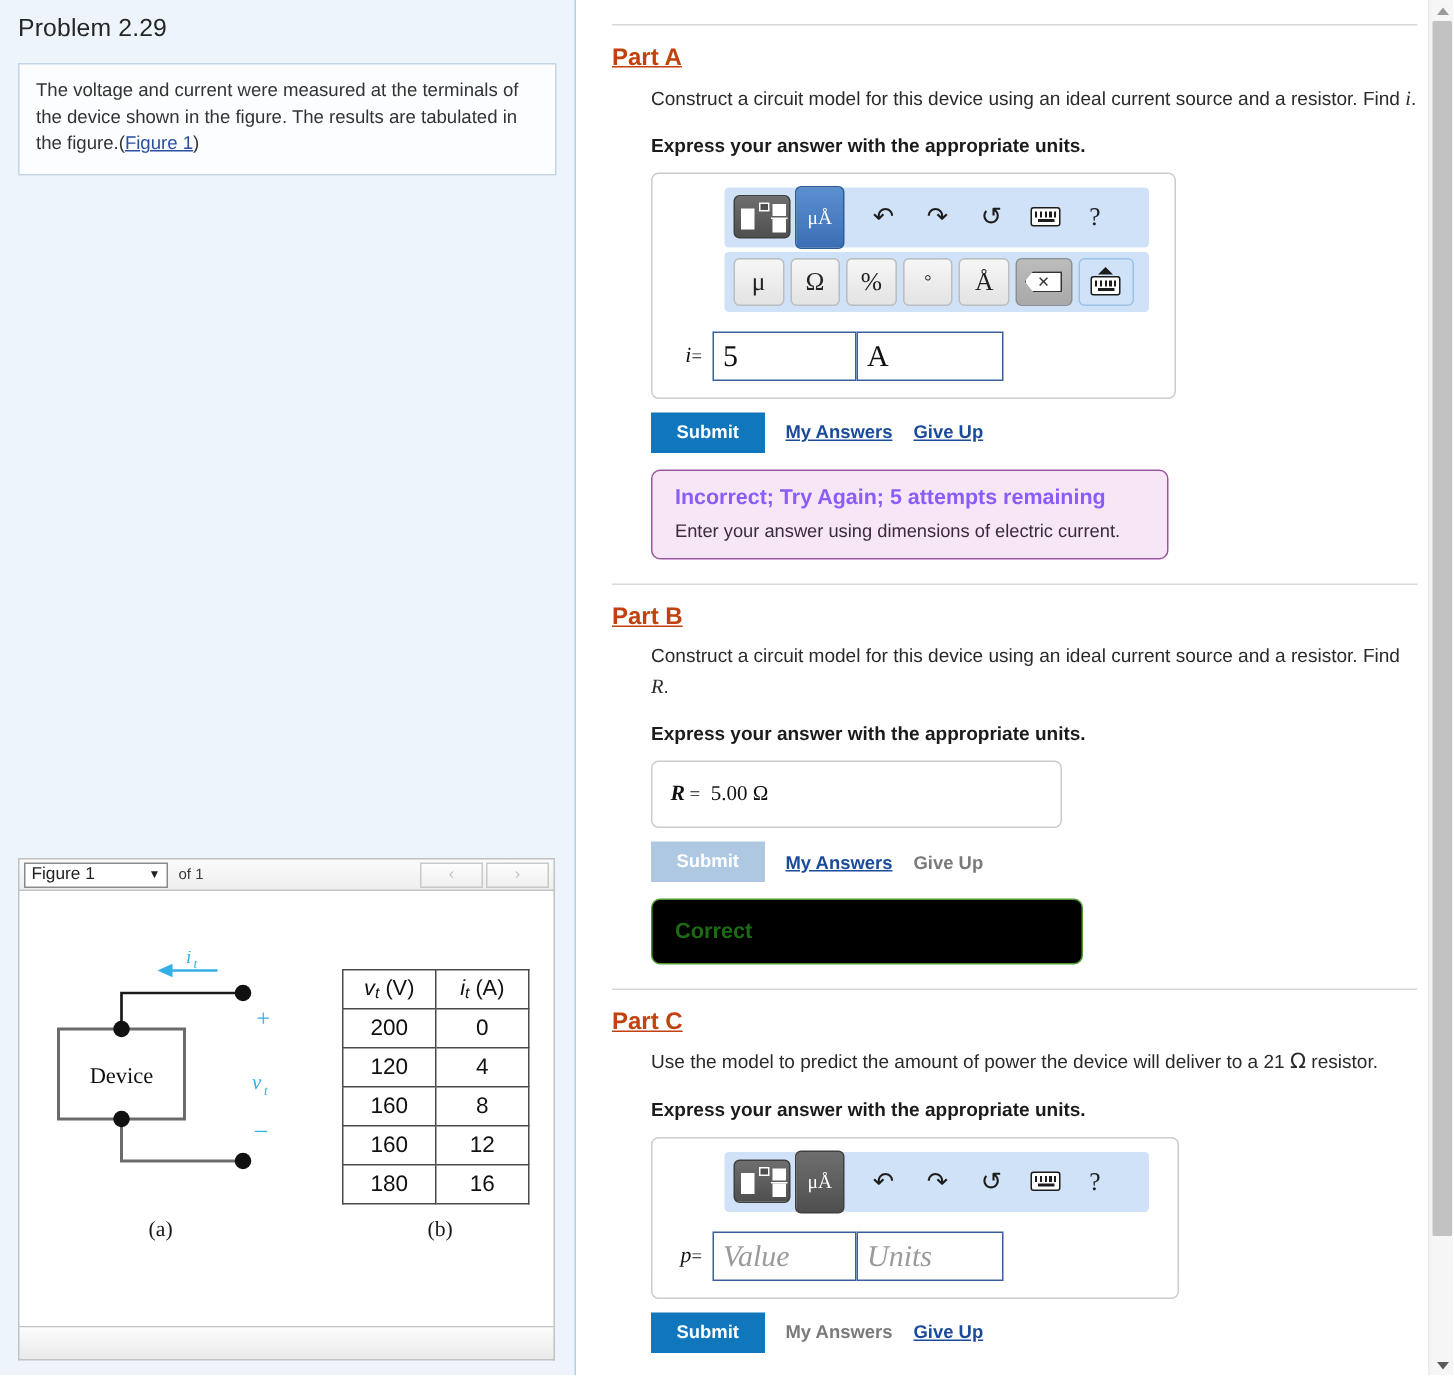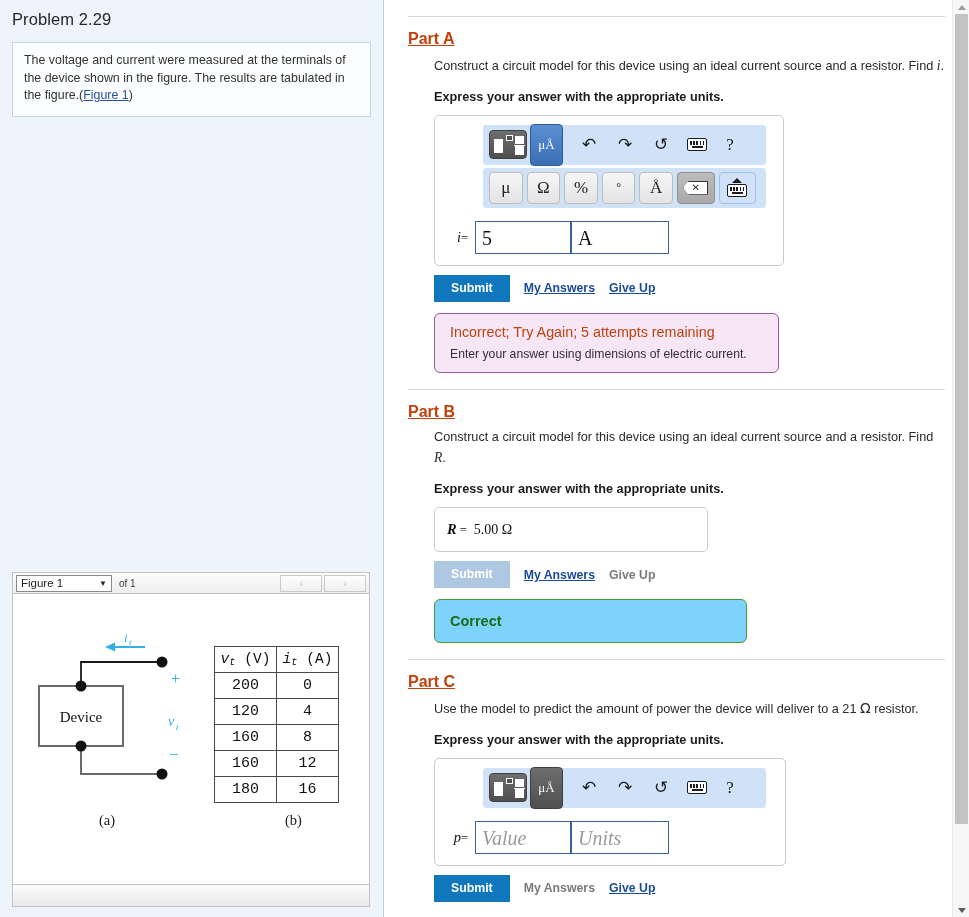--- a/index.html
+++ b/index.html
@@ -113,23 +113,23 @@
     font-family: "Liberation Serif", serif;
     font-size: 14.5px;
     color: #1a1a1a;
   }
   #label-a { left: 86px; top: 218px; }
   #label-b { left: 272px; top: 218px; }
 
   
   #data-table {
     position: absolute;
-    left: 201px; top: 52px;
+    left: 215px; top: 52px;
     border-collapse: collapse;
-    font-family: Liberation Mono, monospace;
+    font-family: Liberation Sans, sans-serif;
   }
   #data-table th, #data-table td {
     border: 1px solid #4a4a4a;
     width: 62px;
     height: 26px;
     text-align: center;
     font-weight: normal;
     font-size: 15px;
     color: #111;
     padding: 0;
@@ -406,32 +406,32 @@
     border-radius: 6px;
     padding: 10px 13px 11px 15px;
   }
   .fb.incorrect {
     background: #f6e6f6;
     border: 1px solid #9b57a0;
     width: 345px;
   }
   .fb.incorrect .t1 {
     font-size: 14.3px;
-    font-weight: normal;
-    color: #c2410c;
+    font-weight: bold;
+    color: #8b5cf6;
   }
   .fb.incorrect .t2 {
     font-size: 12.2px;
     color: #3a2a3a;
     margin-top: 7px;
   }
   .fb.correct {
-    background: #7dd3fc;
+    background: #000000;
     border: 1px solid #4e9b2f;
-    width: 313px;
+    width: 288px;
     padding: 13px 15px;
   }
   .fb.correct .t1 {
     font-size: 14.5px;
     font-weight: bold;
     color: #1c6b14;
   }
 
   
   #scrollbar {

